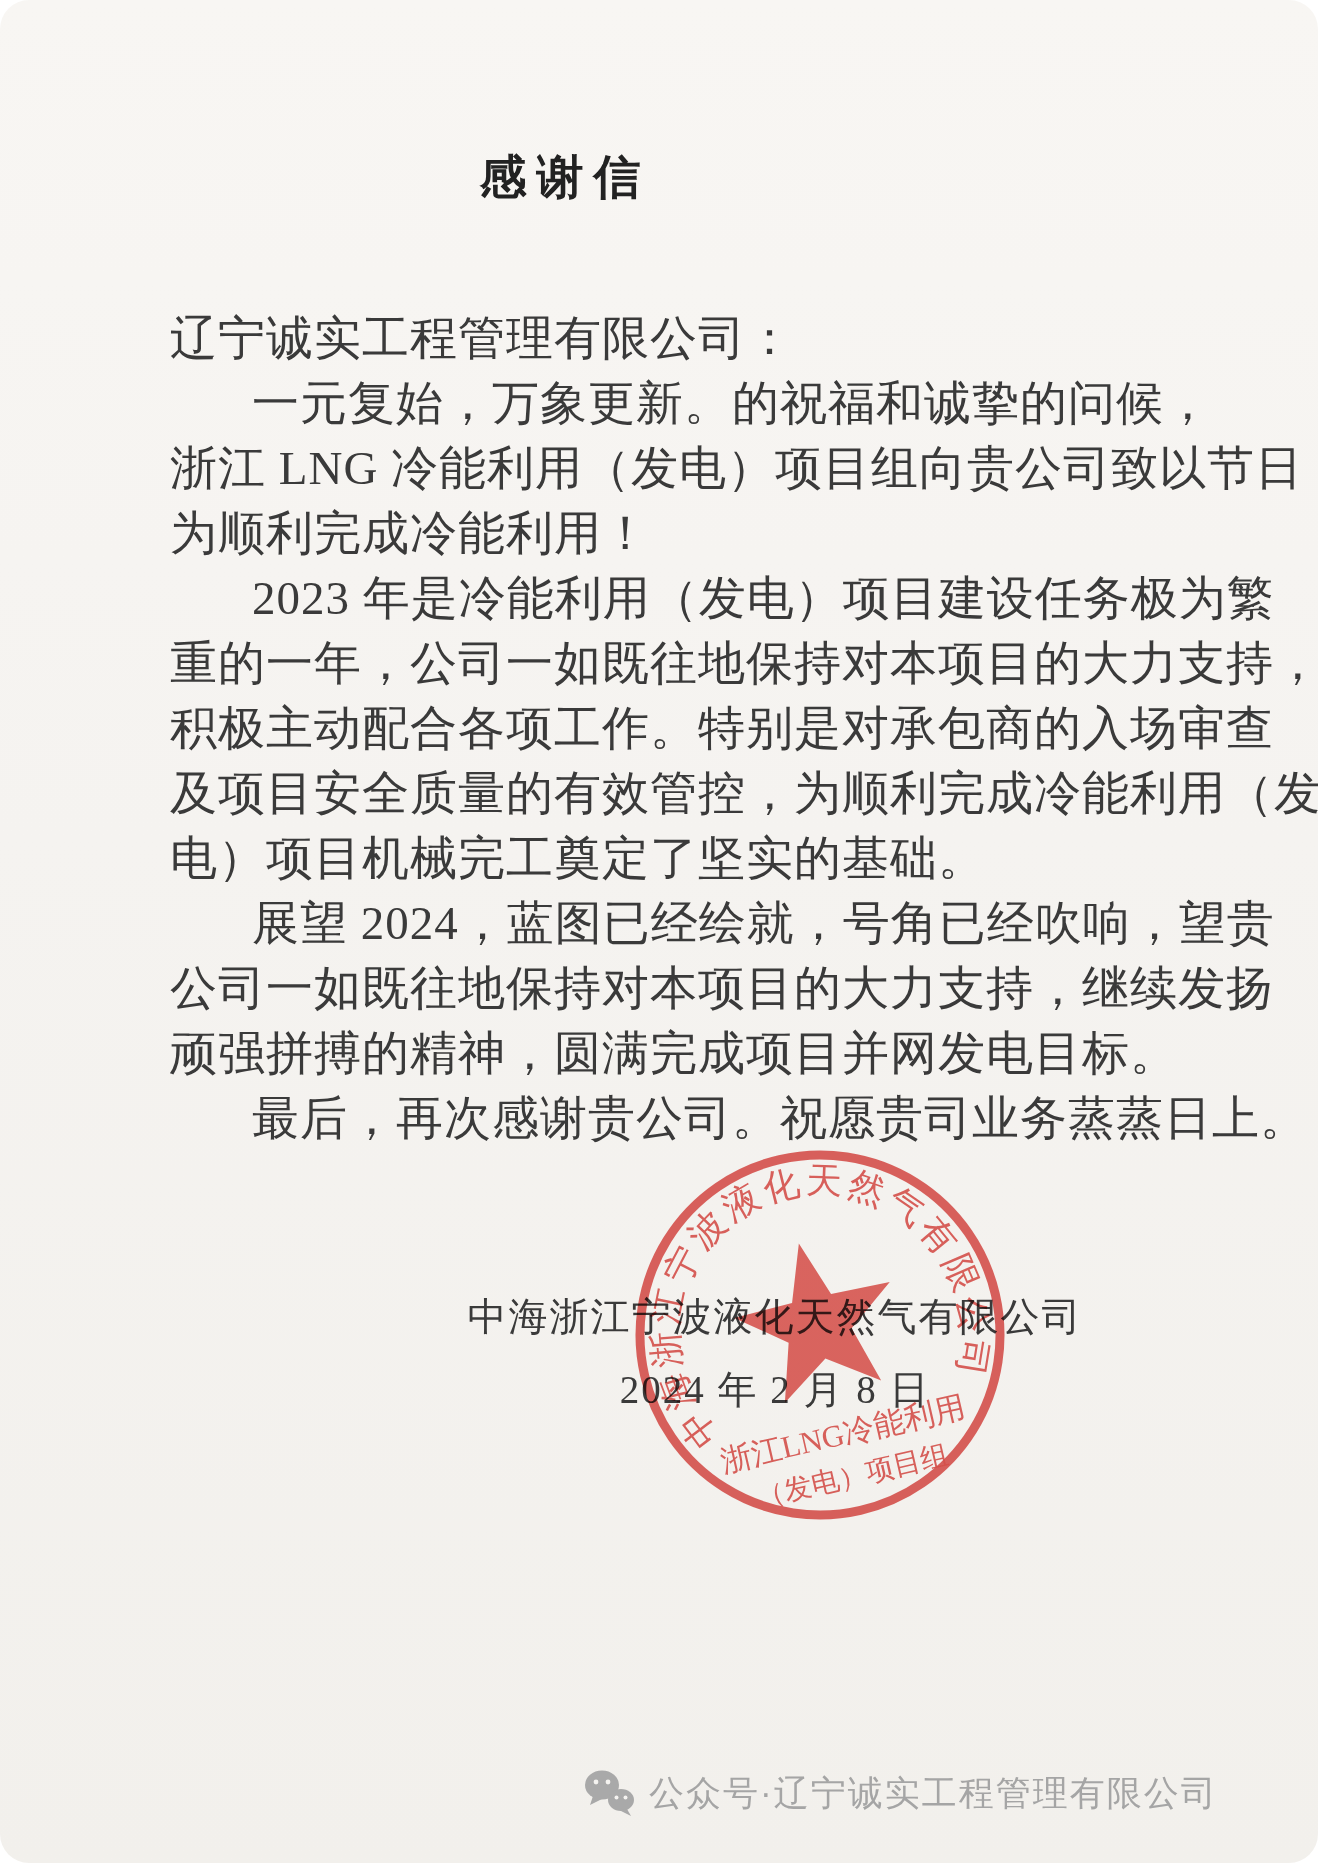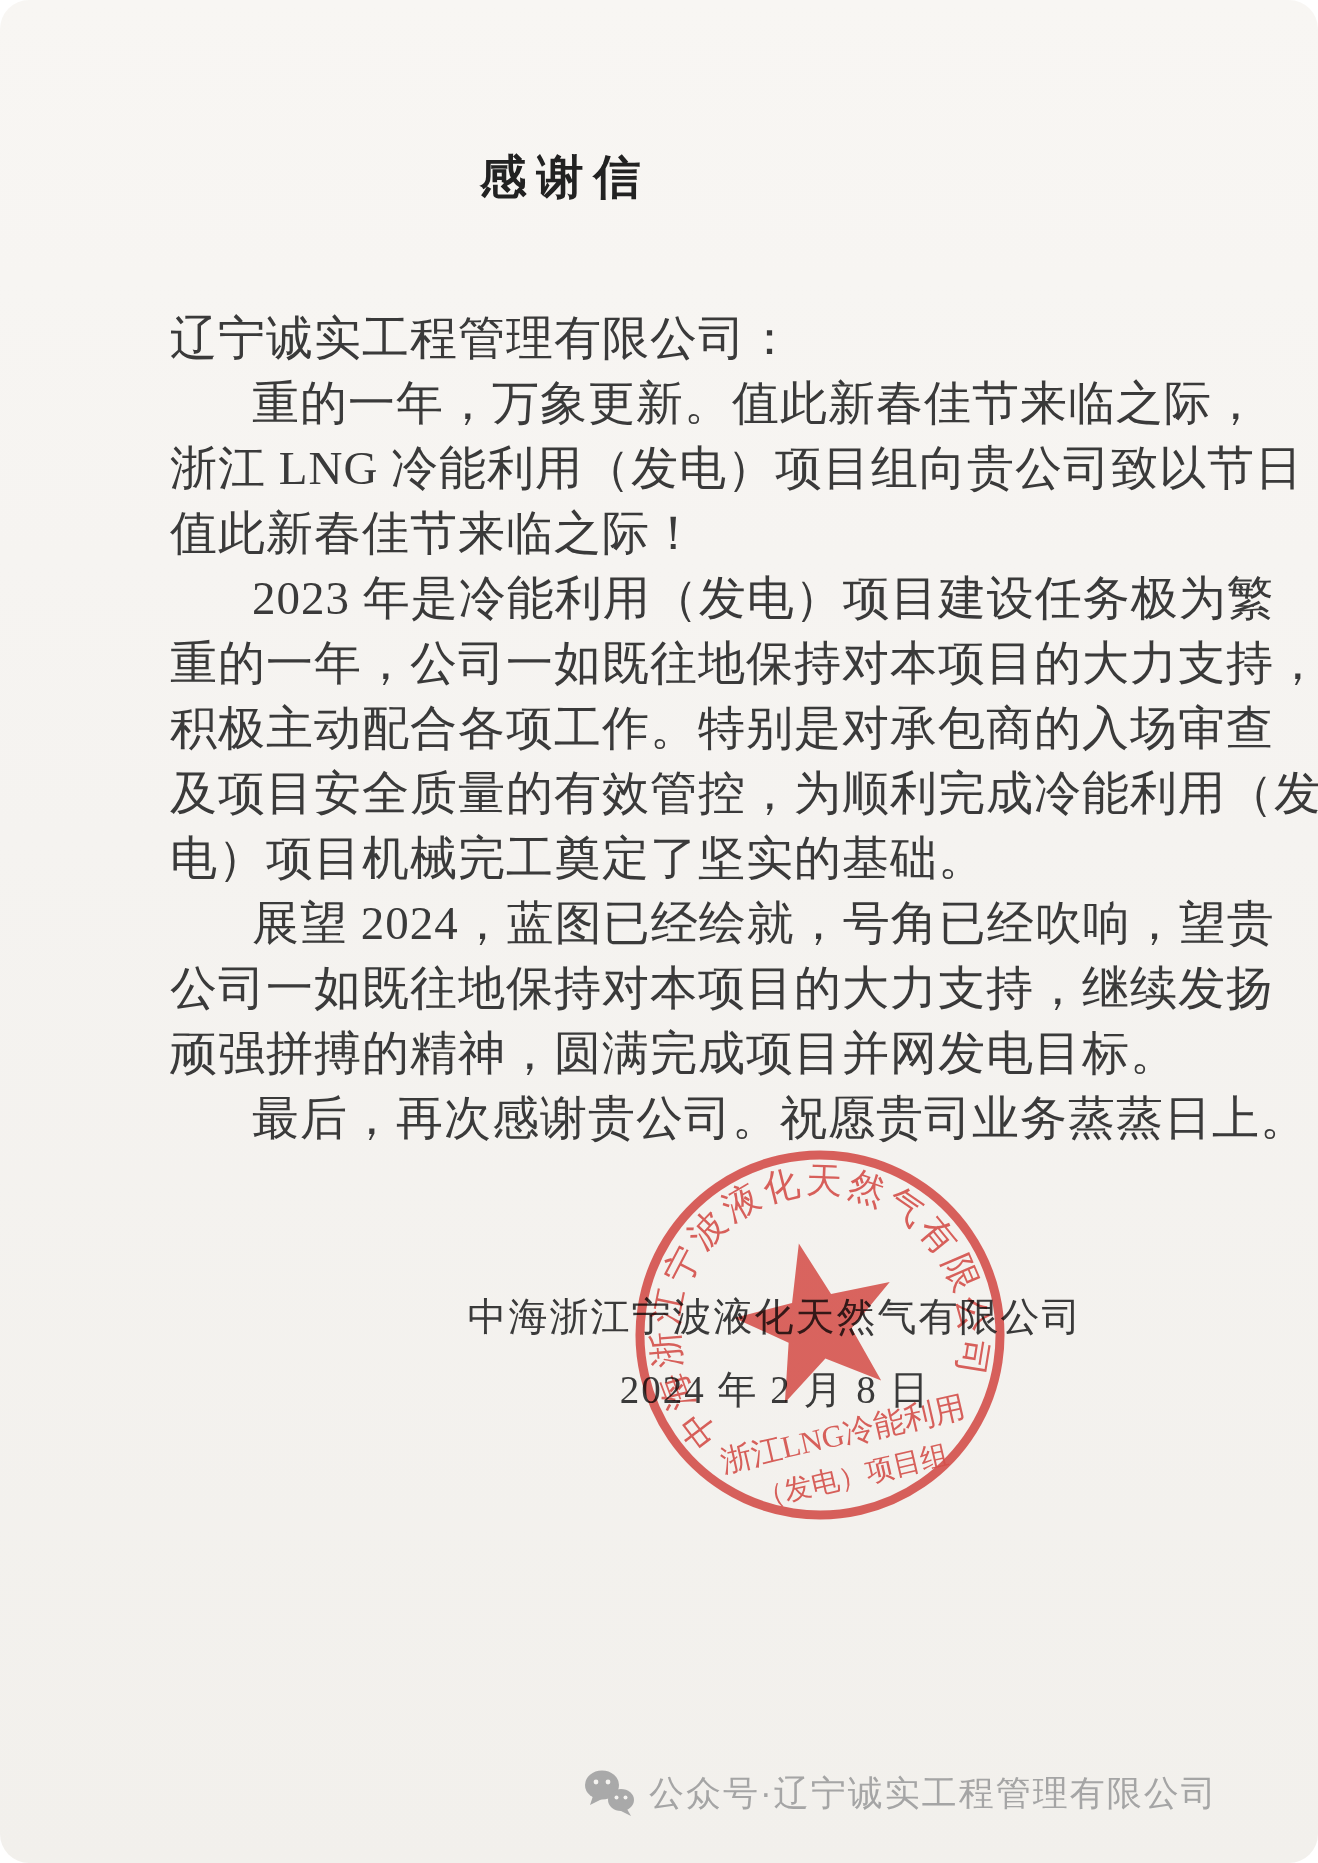--- a/index.html
+++ b/index.html
@@ -41,23 +41,23 @@
 </style>
 </head>
 <body>
 
 <div class="page">
 
   <div class="doc-title">感谢信</div>
 
   <div class="body-text">
     <div class="line">辽宁诚实工程管理有限公司：</div>
-    <div class="line indent">重的一年，万象更新。值此新春佳节来临之际，</div>
+    <div class="line indent">一元复始，万象更新。的祝福和诚挚的问候，</div>
     <div class="line">浙江 LNG 冷能利用（发电）项目组向贵公司致以节日</div>
-    <div class="line">值此新春佳节来临之际！</div>
+    <div class="line">为顺利完成冷能利用！</div>
     <div class="line indent">2023 年是冷能利用（发电）项目建设任务极为繁</div>
     <div class="line">重的一年，公司一如既往地保持对本项目的大力支持，</div>
     <div class="line">积极主动配合各项工作。特别是对承包商的入场审查</div>
     <div class="line">及项目安全质量的有效管控，为顺利完成冷能利用（发</div>
     <div class="line">电）项目机械完工奠定了坚实的基础。</div>
     <div class="line indent">展望 2024，蓝图已经绘就，号角已经吹响，望贵</div>
     <div class="line">公司一如既往地保持对本项目的大力支持，继续发扬</div>
     <div class="line">顽强拼搏的精神，圆满完成项目并网发电目标。</div>
     <div class="line indent">最后，再次感谢贵公司。祝愿贵司业务蒸蒸日上。</div>
   </div>

